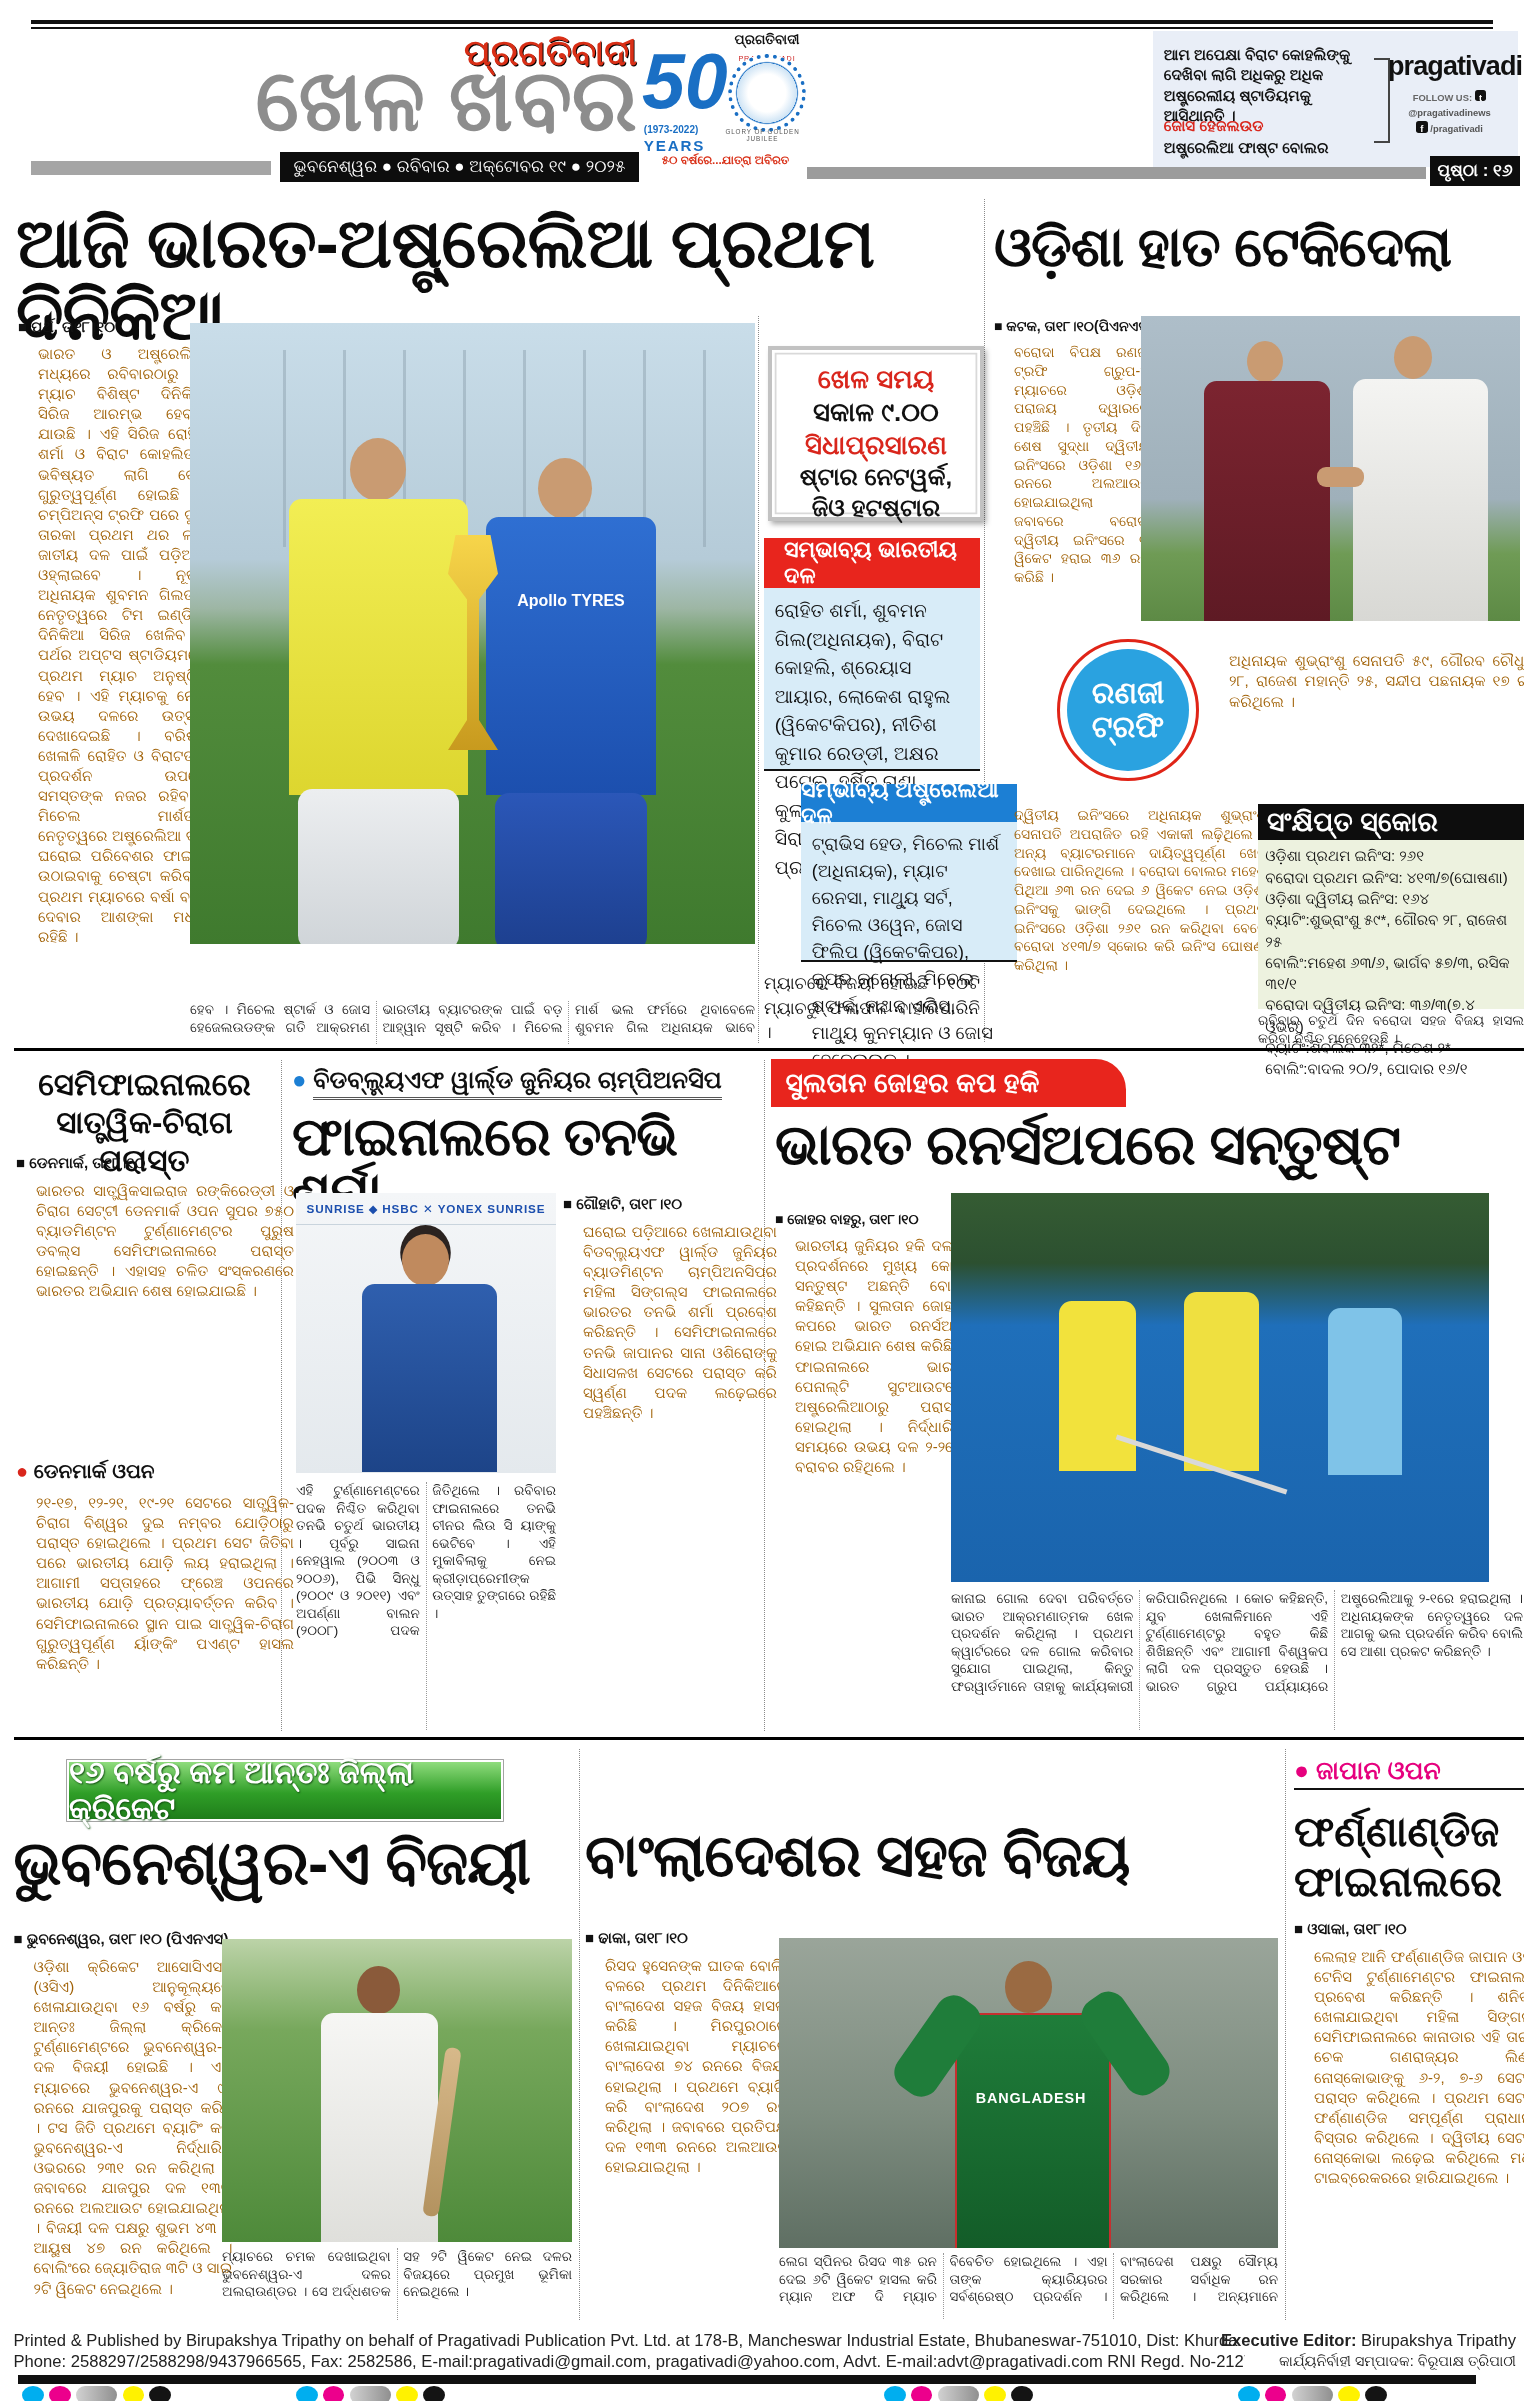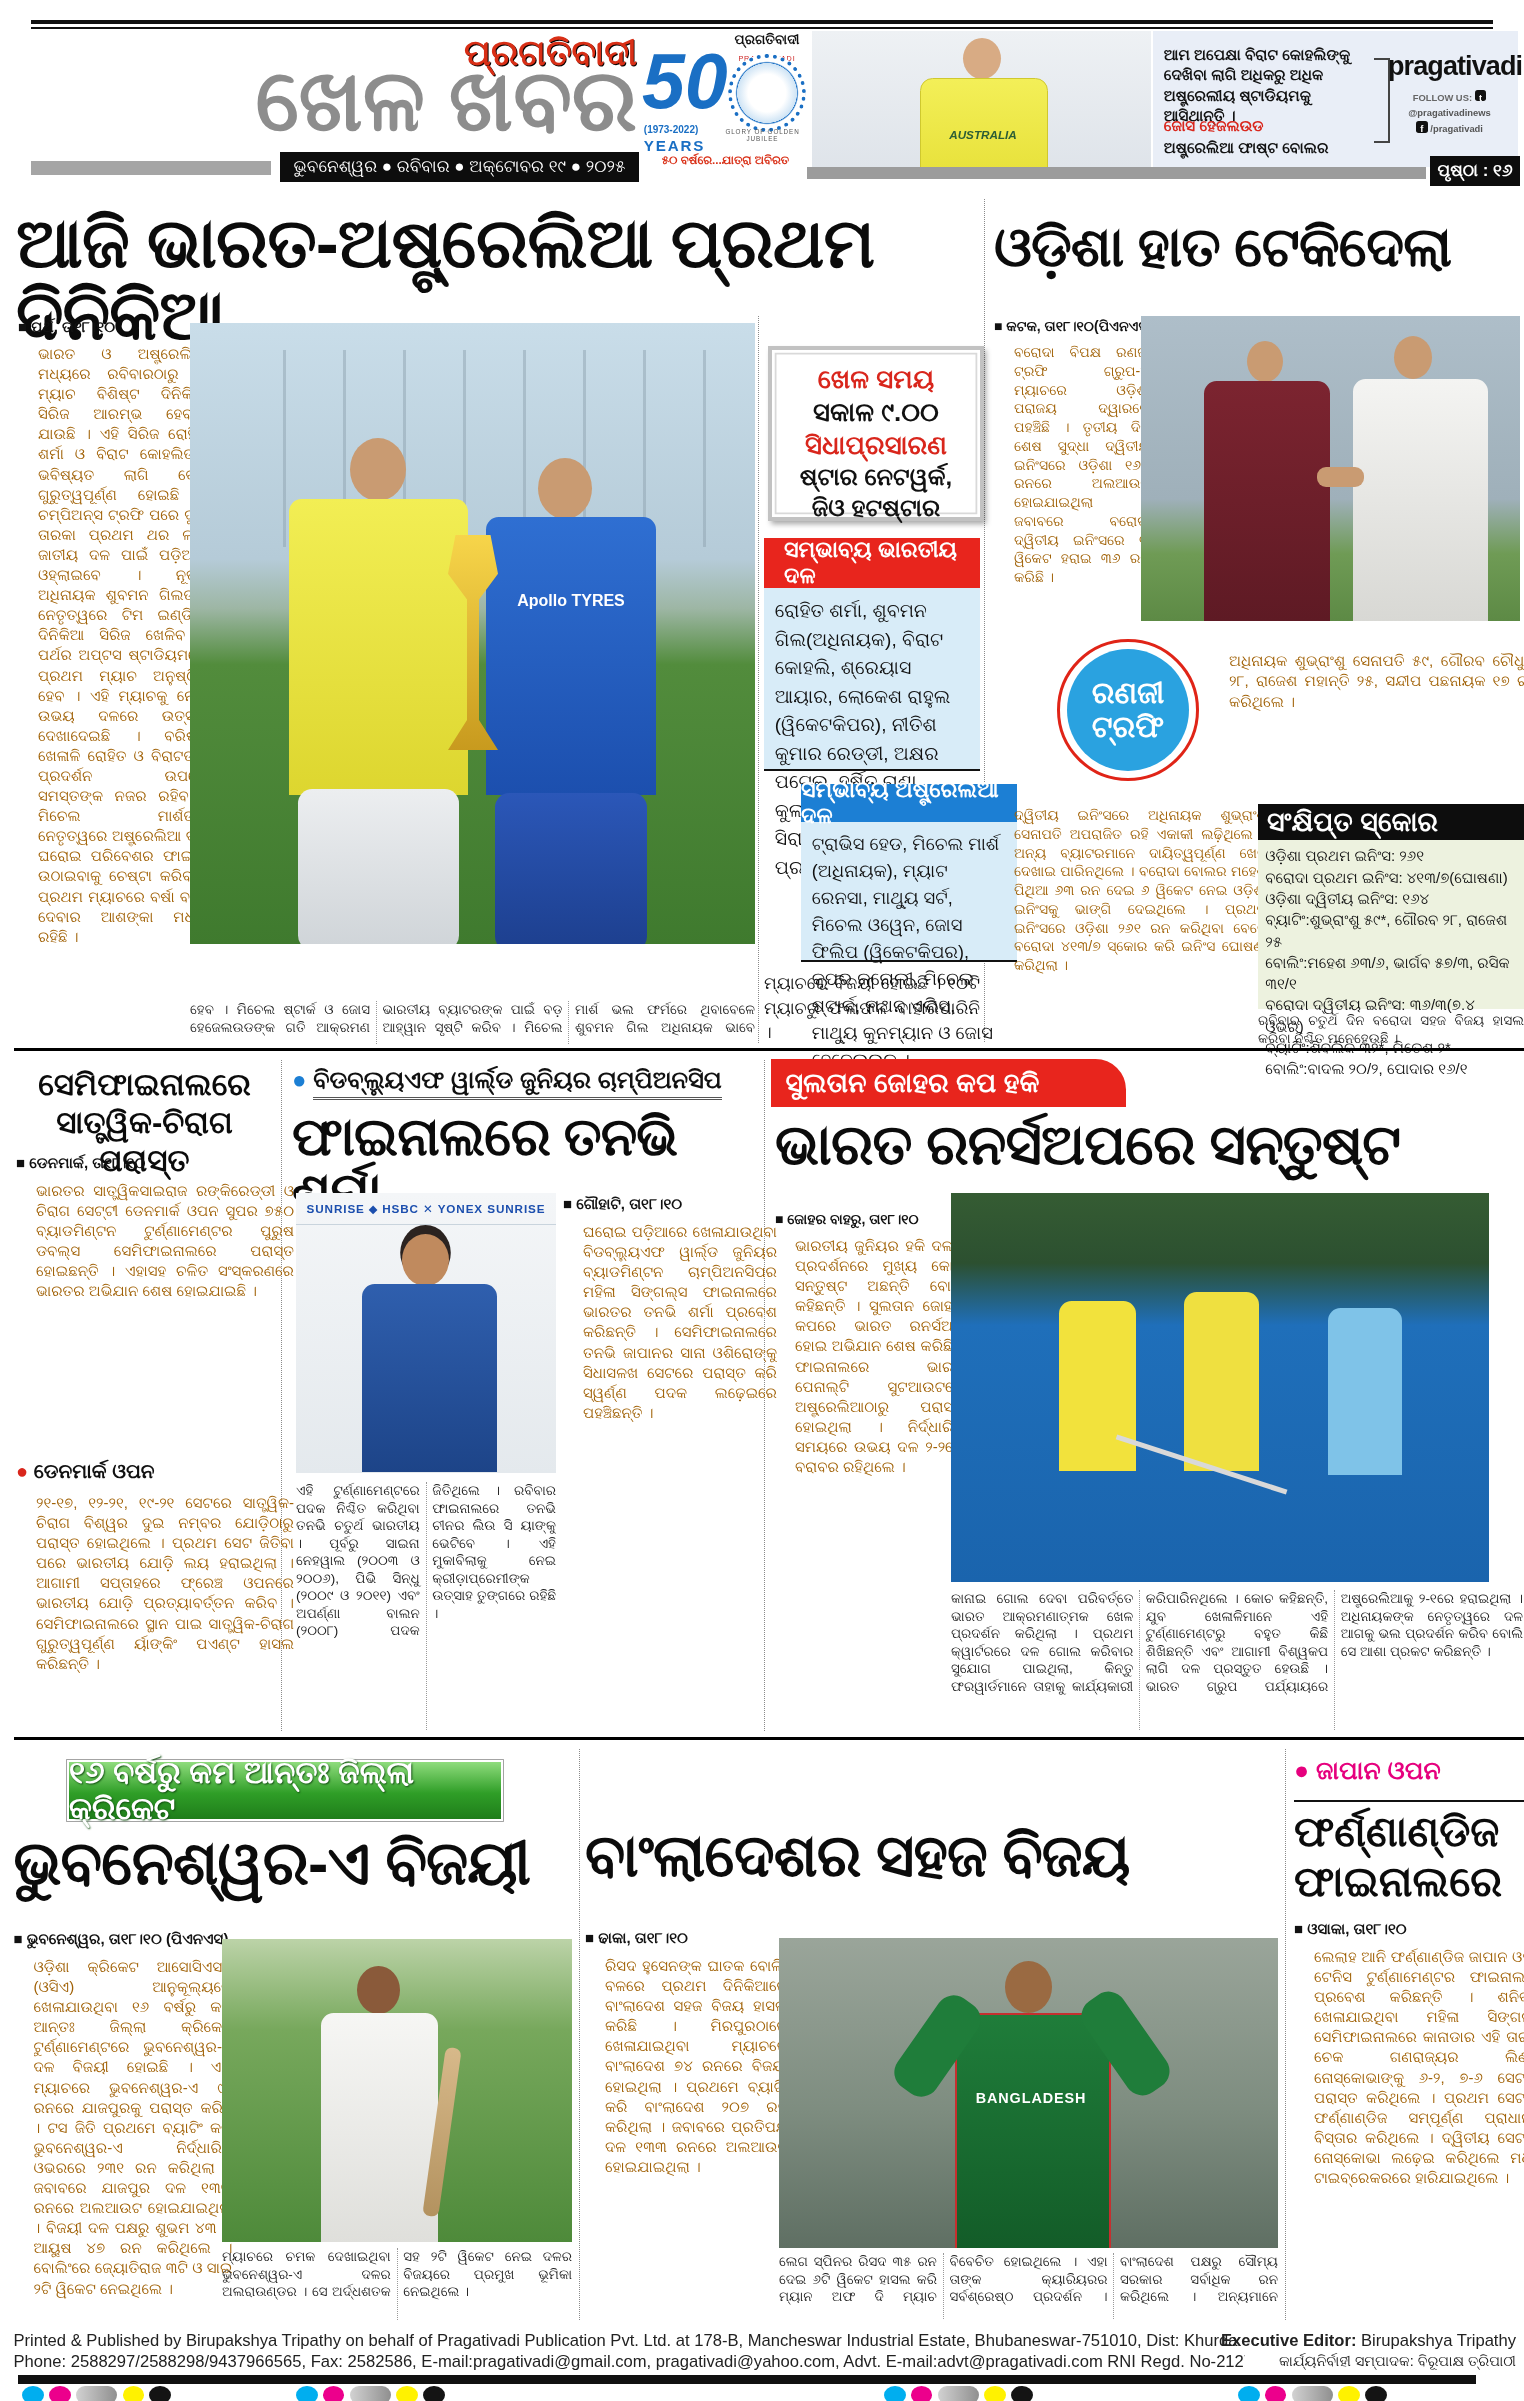--- a/index.html
+++ b/index.html
@@ -64,25 +64,20 @@
       <span style="font-size:7.2px;letter-spacing:0.9px;color:#c22;">PRAGATIVADI</span>
     </div>
     <div class="abs" style="left:0;top:12.6px;font-size:77px;font-weight:800;color:#1a6fc4;line-height:1;font-style:italic;">50</div>
     <div class="abs" style="left:1.8px;top:93px;font-size:10px;color:#1a6fc4;font-weight:bold;">(1973-2022)</div>
     <div class="abs" style="left:1.8px;top:106px;font-size:15.2px;color:#1a6fc4;font-weight:800;letter-spacing:1.8px;">YEARS</div>
     <div class="abs" style="left:86px;top:23px;width:70px;height:70px;border-radius:50%;border:4.5px dotted #1a6fc4;background:radial-gradient(circle,#fff 38%,#cfe4f5 60%,#1a6fc4 61%,#fff 64%);"></div>
     <div class="abs" style="left:75px;top:97px;width:91px;font-size:6.3px;text-align:center;color:#555;letter-spacing:0.9px;">GLORY OF GOLDEN JUBILEE</div>
     <div class="abs" style="left:0;top:122px;width:167px;text-align:center;font-size:11.7px;color:#d92f16;font-weight:bold;">୫୦ ବର୍ଷରେ...ଯାତ୍ରା ଅବିରତ</div>
   </div>
 
-  <div class="abs photo" style="left:812px;top:30.5px;width:339px;height:136px;background:linear-gradient(#eef1f4,#dfe4ea);">
-    <div class="head" style="left:151px;top:7.2px;width:38px;height:41px;background:#d8ab84;"></div>
-    <div class="fig" style="left:108px;top:47px;width:126px;height:90px;background:linear-gradient(#f3ef58,#e8e23c);border:0.9px solid #cfc82e;"></div>
-    <div class="abs" style="left:108px;top:97px;width:126px;text-align:center;font-size:11.7px;font-weight:700;font-style:italic;color:#2c5d35;">AUSTRALIA</div>
-  </div>
 
   <div class="abs quotebox" style="left:1153px;top:30.5px;width:365px;height:136px;">
     <div class="abs" style="left:10.8px;top:14.4px;width:208px;font-size:15.2px;font-weight:600;line-height:1.35;">ଆମ ଅପେକ୍ଷା ବିରାଟ କୋହଲିଙ୍କୁ ଦେଖିବା ଲାଗି ଅଧିକରୁ ଅଧିକ ଅଷ୍ଟ୍ରେଲୀୟ ଷ୍ଟାଡିୟମକୁ ଆସିଥାନ୍ତି ।</div>
     <div class="abs" style="left:10.8px;top:86px;width:208px;font-size:15.2px;font-weight:800;color:#d9261c;">ଜୋସ ହେଜଲଉଡ</div>
     <div class="abs" style="left:10.8px;top:108px;width:208px;font-size:15.2px;font-weight:700;">ଅଷ୍ଟ୍ରେଲିଆ ଫାଷ୍ଟ ବୋଲର</div>
     <div class="abs" style="left:221px;top:27px;width:14.4px;height:81px;border-right:2.7px solid #444;border-top:2.7px solid #444;border-bottom:2.7px solid #444;"></div>
     <div class="abs" style="left:235px;top:20px;width:126px;text-align:center;font-weight:800;font-size:27px;letter-spacing:-0.9px;">
       <span>pragativadi</span><span style="color:#9a9a9a;">●</span>
     </div>
     <div class="abs" style="left:231px;top:59px;width:131px;font-size:9.4px;color:#666;font-weight:700;text-align:center;line-height:1.7;">
@@ -234,21 +229,21 @@
   <div class="abs just body-txt" style="left:585px;top:1956px;width:183px;height:364px;overflow:hidden;">ରିସଦ ହୁସେନଙ୍କ ଘାତକ ବୋଲିଂ ବଳରେ ପ୍ରଥମ ଦିନିକିଆରେ ବାଂଲାଦେଶ ସହଜ ବିଜୟ ହାସଲ କରିଛି । ମିରପୁରଠାରେ ଖେଳାଯାଇଥିବା ମ୍ୟାଚରେ ବାଂଲାଦେଶ ୭୪ ରନରେ ବିଜୟୀ ହୋଇଥିଲା । ପ୍ରଥମେ ବ୍ୟାଟିଂ କରି ବାଂଲାଦେଶ ୨୦୭ ରନ କରିଥିଲା । ଜବାବରେ ପ୍ରତିପକ୍ଷ ଦଳ ୧୩୩ ରନରେ ଅଲଆଉଟ ହୋଇଯାଇଥିଲା ।</div>
   <div class="abs photo" style="left:779px;top:1938px;width:499px;height:310px;background:linear-gradient(#9aa59a 0%,#7e8d80 55%,#5f6f63 100%);">
     <div class="head" style="left:226px;top:23px;width:47px;height:52px;background:#9a6a42;"></div>
     <div class="fig" style="left:176px;top:75px;width:152px;height:235px;background:linear-gradient(#1f7d3a,#135c28);border:2.7px solid #c62f2f;"></div>
     <div class="abs" style="left:176px;top:152px;width:152px;text-align:center;color:#fff;font-weight:800;font-size:14.4px;letter-spacing:0.9px;">BANGLADESH</div>
     <div class="abs" style="left:135px;top:54px;width:47px;height:108px;background:#1f7d3a;border-radius:18px;transform:rotate(35deg);"></div>
     <div class="abs" style="left:323px;top:50px;width:47px;height:111px;background:#1f7d3a;border-radius:18px;transform:rotate(-35deg);"></div>
   </div>
   <div class="abs just body-sm cols3" style="left:779px;top:2253px;width:499px;height:66px;overflow:hidden;">ଲେଗ ସ୍ପିନର ରିସଦ ୩୫ ରନ ଦେଇ ୬ଟି ୱିକେଟ ହାସଲ କରି ମ୍ୟାନ ଅଫ ଦି ମ୍ୟାଚ ବିବେଚିତ ହୋଇଥିଲେ । ଏହା ତାଙ୍କ କ୍ୟାରିୟରର ସର୍ବଶ୍ରେଷ୍ଠ ପ୍ରଦର୍ଶନ । ବାଂଲାଦେଶ ପକ୍ଷରୁ ସୌମ୍ୟ ସରକାର ସର୍ବାଧିକ ରନ କରିଥିଲେ । ଅନ୍ୟମାନେ ଗୋଟିଏ ଲେଖାଏଁ ୱିକେଟ ନେଇଥିଲେ । ସିରିଜର ଦ୍ୱିତୀୟ ମ୍ୟାଚ ମଙ୍ଗଳବାର ଖେଳାଯିବ ।</div>
 
-  <div class="abs" style="left:1294px;top:1756px;width:230px;font-size:25px;font-weight:800;border-bottom:2.7px solid #111;padding-bottom:14px;">
+  <div class="abs" style="left:1294px;top:1756px;width:230px;font-size:25px;font-weight:800;border-bottom:2.7px solid #111;padding-bottom:2px;">
     <span style="color:#e6007e;">●</span>
     <span style="color:#e6007e;">ଜାପାନ ଓପନ</span>
   </div>
   <div class="abs hl" style="left:1294px;top:1807px;width:230px;font-size:42px;line-height:1.18;letter-spacing:0;">ଫର୍ଣ୍ଣାଣ୍ଡିଜ ଫାଇନାଲରେ</div>
   <div class="abs byline" style="left:1294px;top:1920px;width:230px;">■ ଓସାକା, ତା୧୮।୧୦</div>
   <div class="abs just body-txt" style="left:1294px;top:1947px;width:230px;height:373px;overflow:hidden;">ଲେଲାହ ଆନି ଫର୍ଣ୍ଣାଣ୍ଡିଜ ଜାପାନ ଓପନ ଟେନିସ ଟୁର୍ଣ୍ଣାମେଣ୍ଟର ଫାଇନାଲରେ ପ୍ରବେଶ କରିଛନ୍ତି । ଶନିବାର ଖେଳାଯାଇଥିବା ମହିଳା ସିଙ୍ଗଲ୍ସ ସେମିଫାଇନାଲରେ କାନାଡାର ଏହି ତାରକା ଚେକ ଗଣରାଜ୍ୟର ଲିଣ୍ଡା ନୋସ୍କୋଭାଙ୍କୁ ୬-୨, ୭-୬ ସେଟରେ ପରାସ୍ତ କରିଥିଲେ । ପ୍ରଥମ ସେଟରେ ଫର୍ଣ୍ଣାଣ୍ଡିଜ ସମ୍ପୂର୍ଣ୍ଣ ପ୍ରାଧାନ୍ୟ ବିସ୍ତାର କରିଥିଲେ । ଦ୍ୱିତୀୟ ସେଟରେ ନୋସ୍କୋଭା ଲଢ଼େଇ କରିଥିଲେ ମଧ୍ୟ ଟାଇବ୍ରେକରରେ ହାରିଯାଇଥିଲେ ।</div>
 
   <div class="abs footer-txt" style="left:13.5px;top:2331px;width:1231px;white-space:nowrap;overflow:hidden;">Printed &amp; Published by Birupakshya Tripathy on behalf of Pragativadi Publication Pvt. Ltd. at 178-B, Mancheswar Industrial Estate, Bhubaneswar-751010, Dist: Khurda</div>
   <div class="abs footer-txt" style="left:13.5px;top:2352px;width:1231px;white-space:nowrap;overflow:hidden;">Phone: 2588297/2588298/9437966565, Fax: 2582586, E-mail:pragativadi@gmail.com, pragativadi@yahoo.com, Advt. E-mail:advt@pragativadi.com RNI Regd. No-21271/73</div>
   <div class="abs footer-txt" style="left:1184px;top:2331px;width:332px;text-align:right;">

